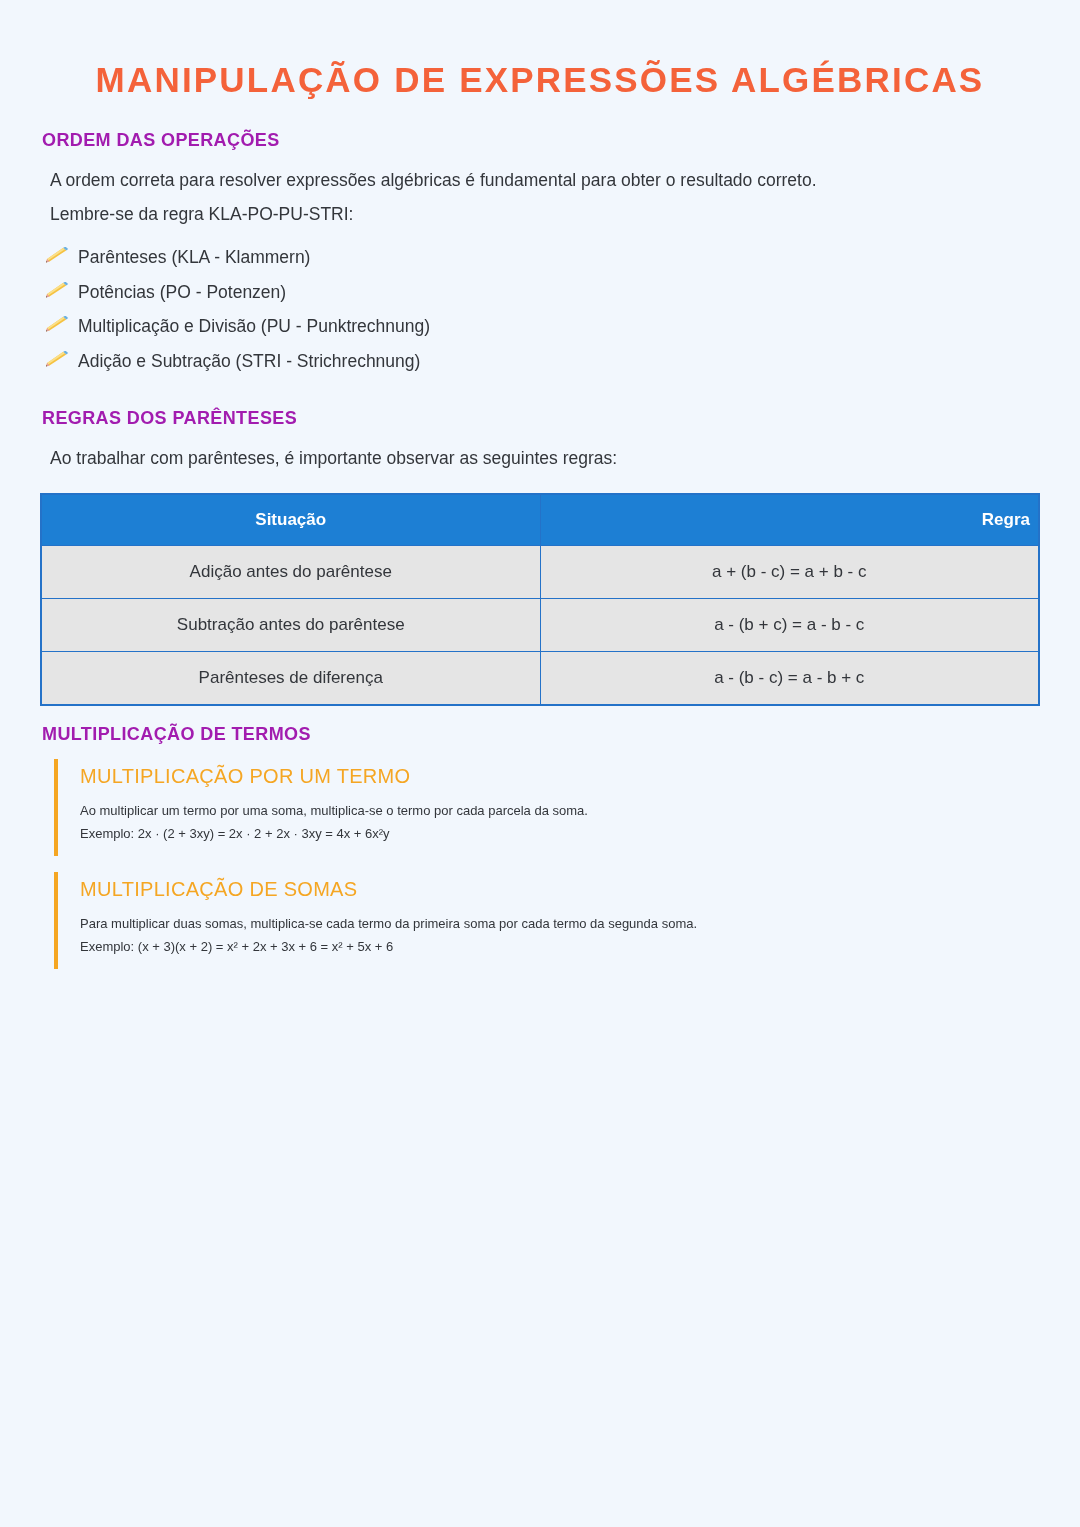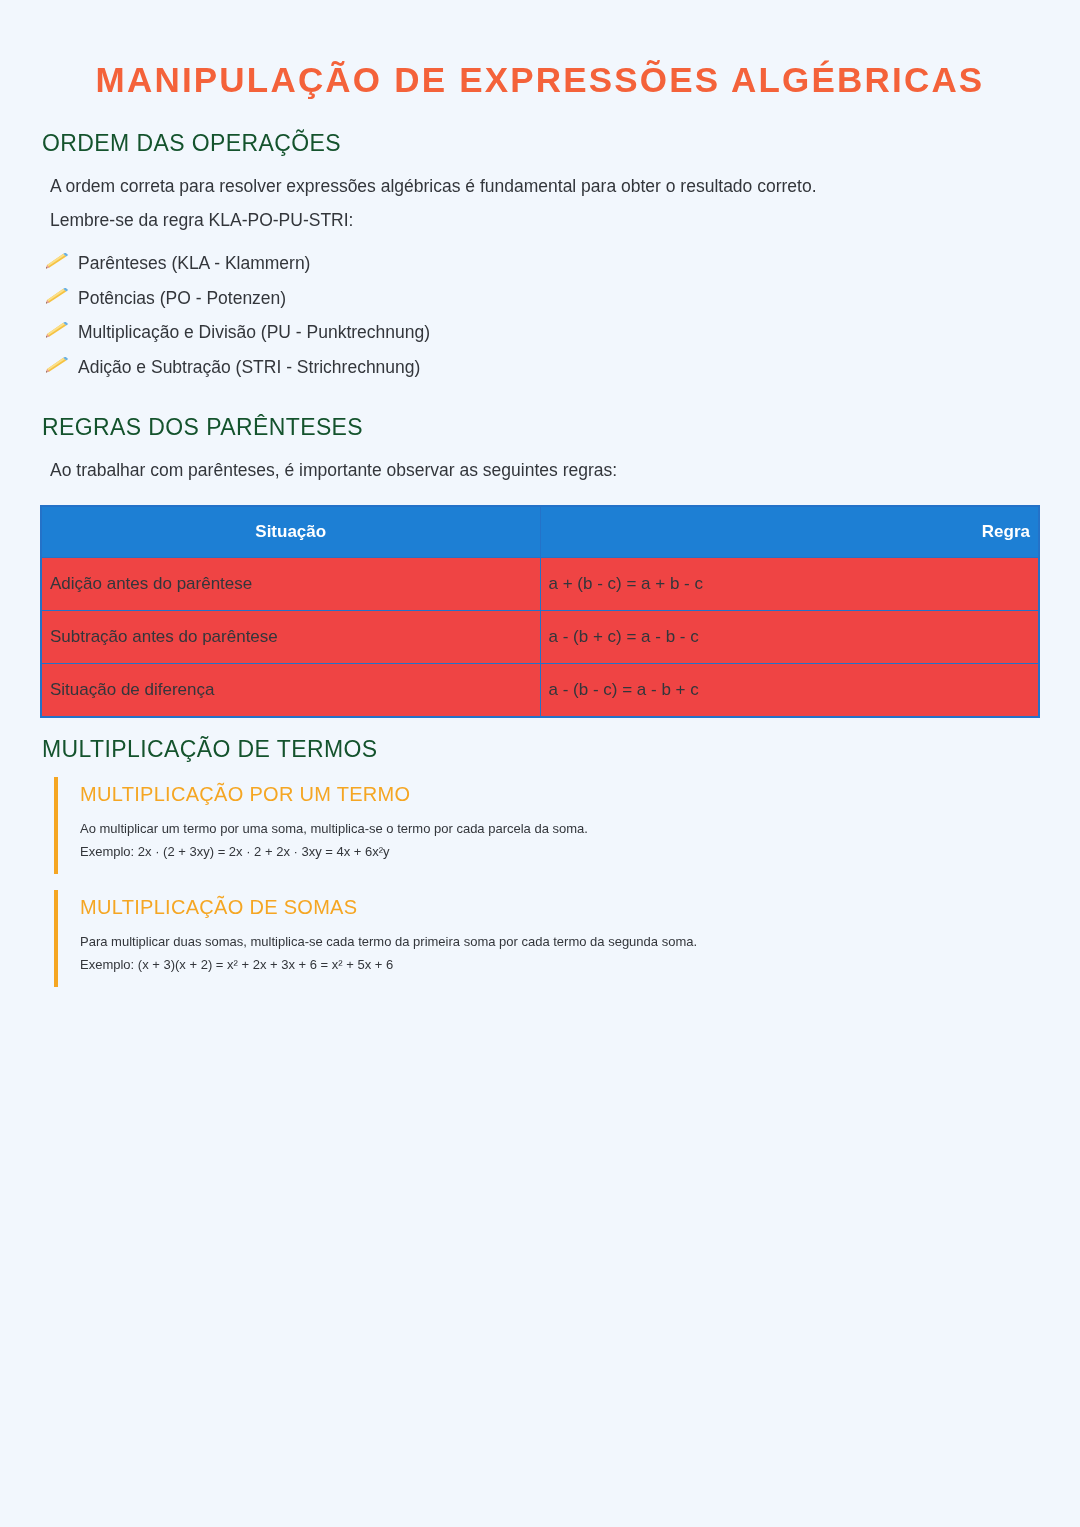--- a/index.html
+++ b/index.html
@@ -25,23 +25,23 @@
     color: #f4623a;
     font-size: 35px;
     font-weight: bold;
     letter-spacing: 2.2px;
     text-align: center;
     margin: 18px 0 30px 0;
     line-height: 1.15;
   }
   
   .section-heading {
-    color: #14532d;
-    font-size: 23px;
-    font-weight: normal;
+    color: #a21caf;
+    font-size: 18px;
+    font-weight: bold;
     letter-spacing: 0.4px;
     margin: 0 0 14px 0;
     padding-left: 2px;
   }
   .section-heading.second { margin-top: 34px; }
   .section-heading.third  { margin-top: 18px; }
 
   
   .body-text {
     font-size: 17.5px;
@@ -89,24 +89,25 @@
     color: #ffffff;
     font-size: 17px;
     font-weight: bold;
     padding: 15px 8px;
     text-align: center;
     border-right: 1px solid #2472c8;
     margin-left: 48px;
   }
   .rules-table th:last-child { border-right: none; text-align: right; }
   .rules-table td {
-    background: #ef4444;
+    background: #e5e5e5;
     font-size: 17px;
     color: #33363b;
     padding: 16px 8px;
+    text-align: center;
     border-top: 1px solid #2472c8;
     border-right: 1px solid #2472c8;
   }
   .rules-table td:last-child { border-right: none; }
 
   
   .callouts { margin-top: 14px; padding-left: 14px; }
   .callout {
     border-left: 4px solid #f5a623;
     padding: 2px 0 10px 22px;
@@ -205,21 +206,21 @@
     <tbody>
       <tr>
         <td>Adição antes do parêntese</td>
         <td>a + (b - c) = a + b - c</td>
       </tr>
       <tr>
         <td>Subtração antes do parêntese</td>
         <td>a - (b + c) = a - b - c</td>
       </tr>
       <tr>
-        <td>Situação de diferença</td>
+        <td>Parênteses de diferença</td>
         <td>a - (b - c) = a - b + c</td>
       </tr>
     </tbody>
   </table>
 
   <h2 class="section-heading third">MULTIPLICAÇÃO DE TERMOS</h2>
 
   <div class="callouts">
     <div class="callout">
       <h3 class="callout-title">MULTIPLICAÇÃO POR UM TERMO</h3>

